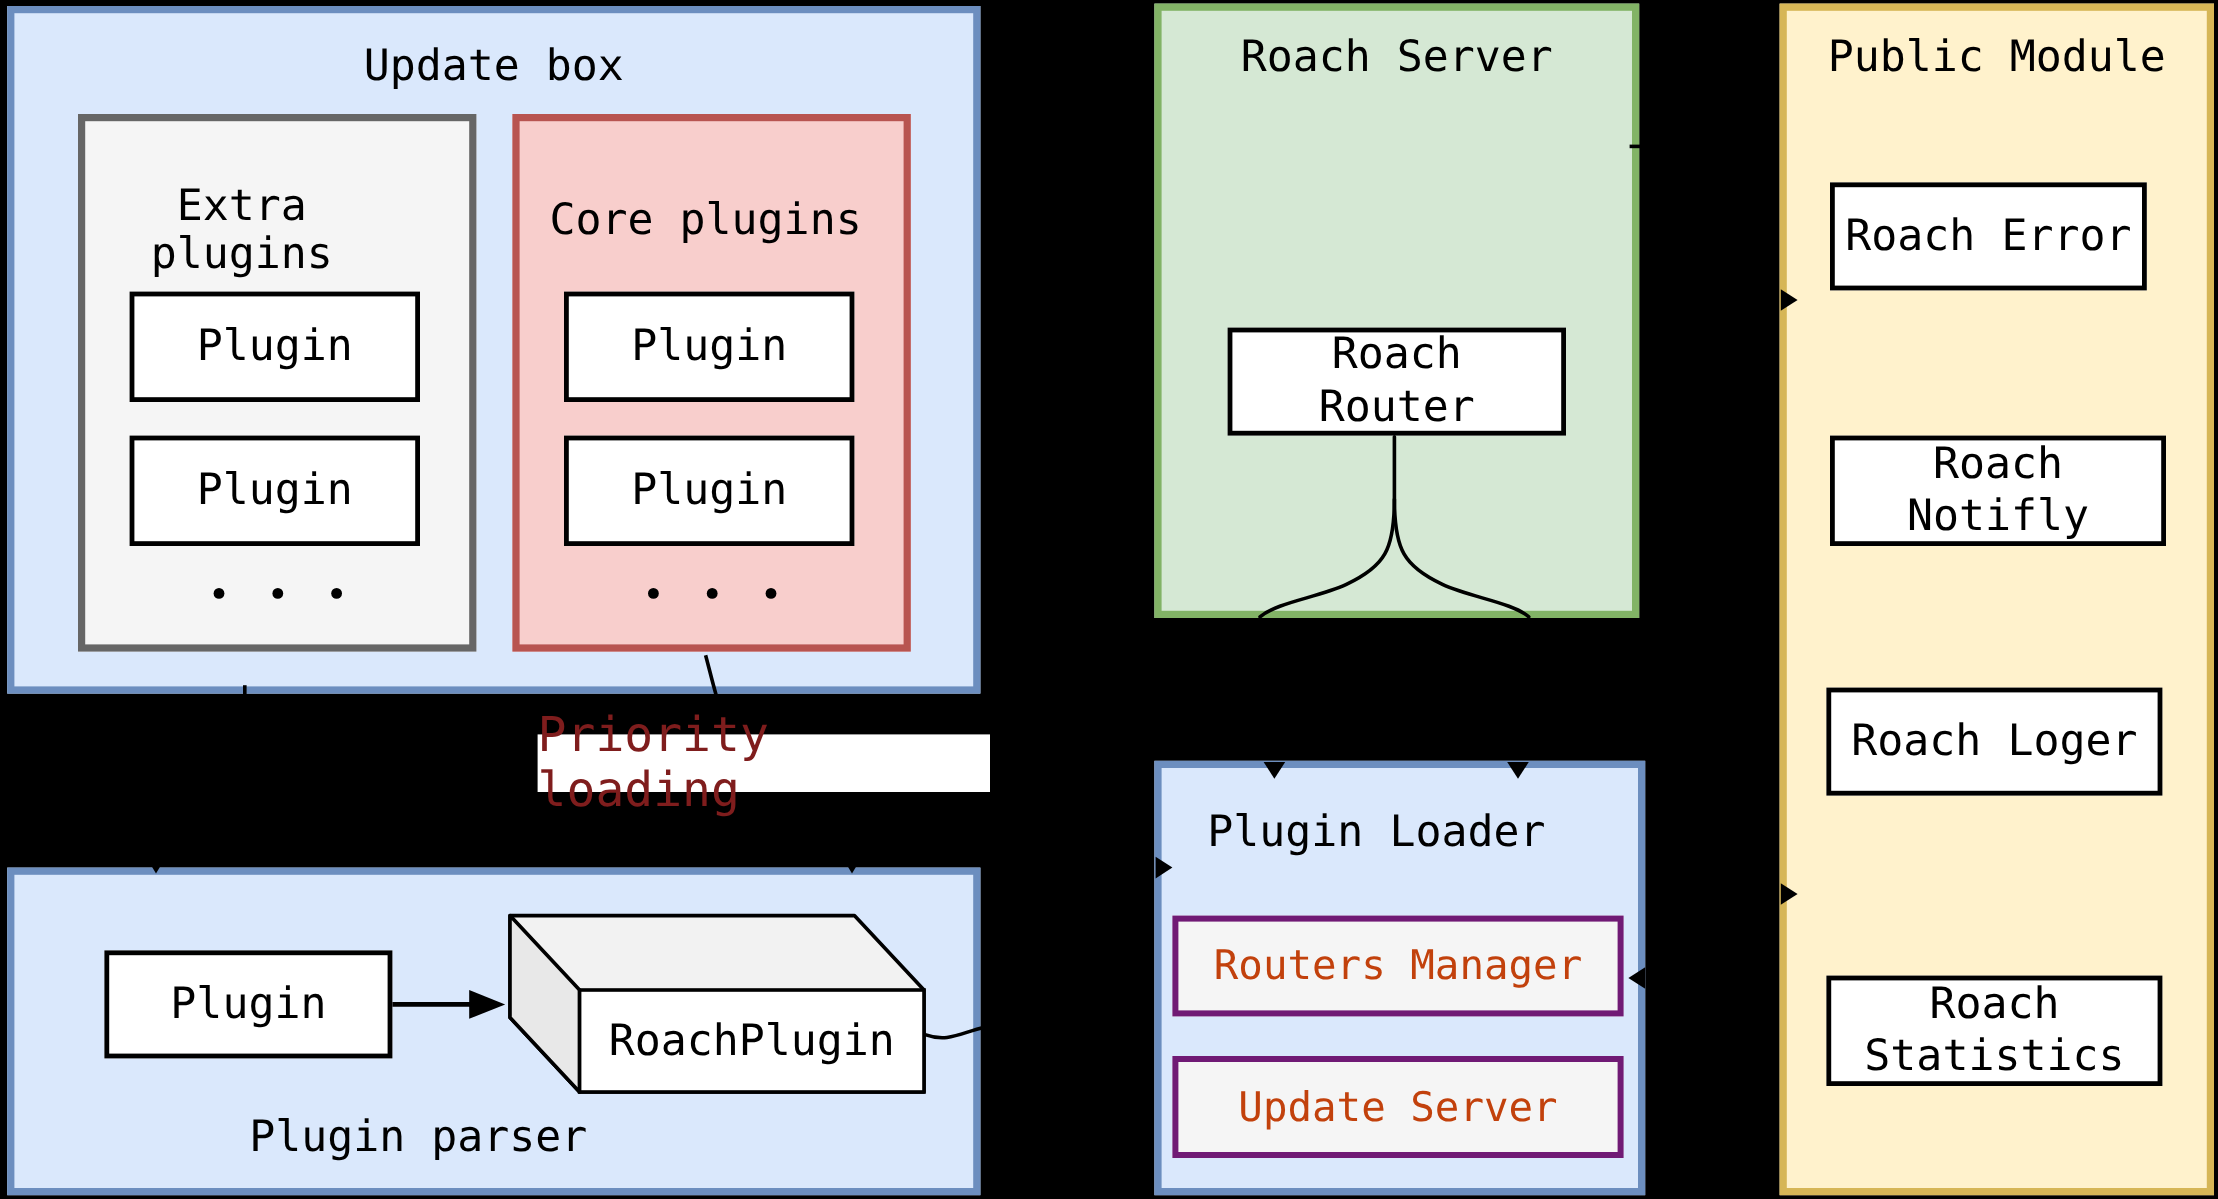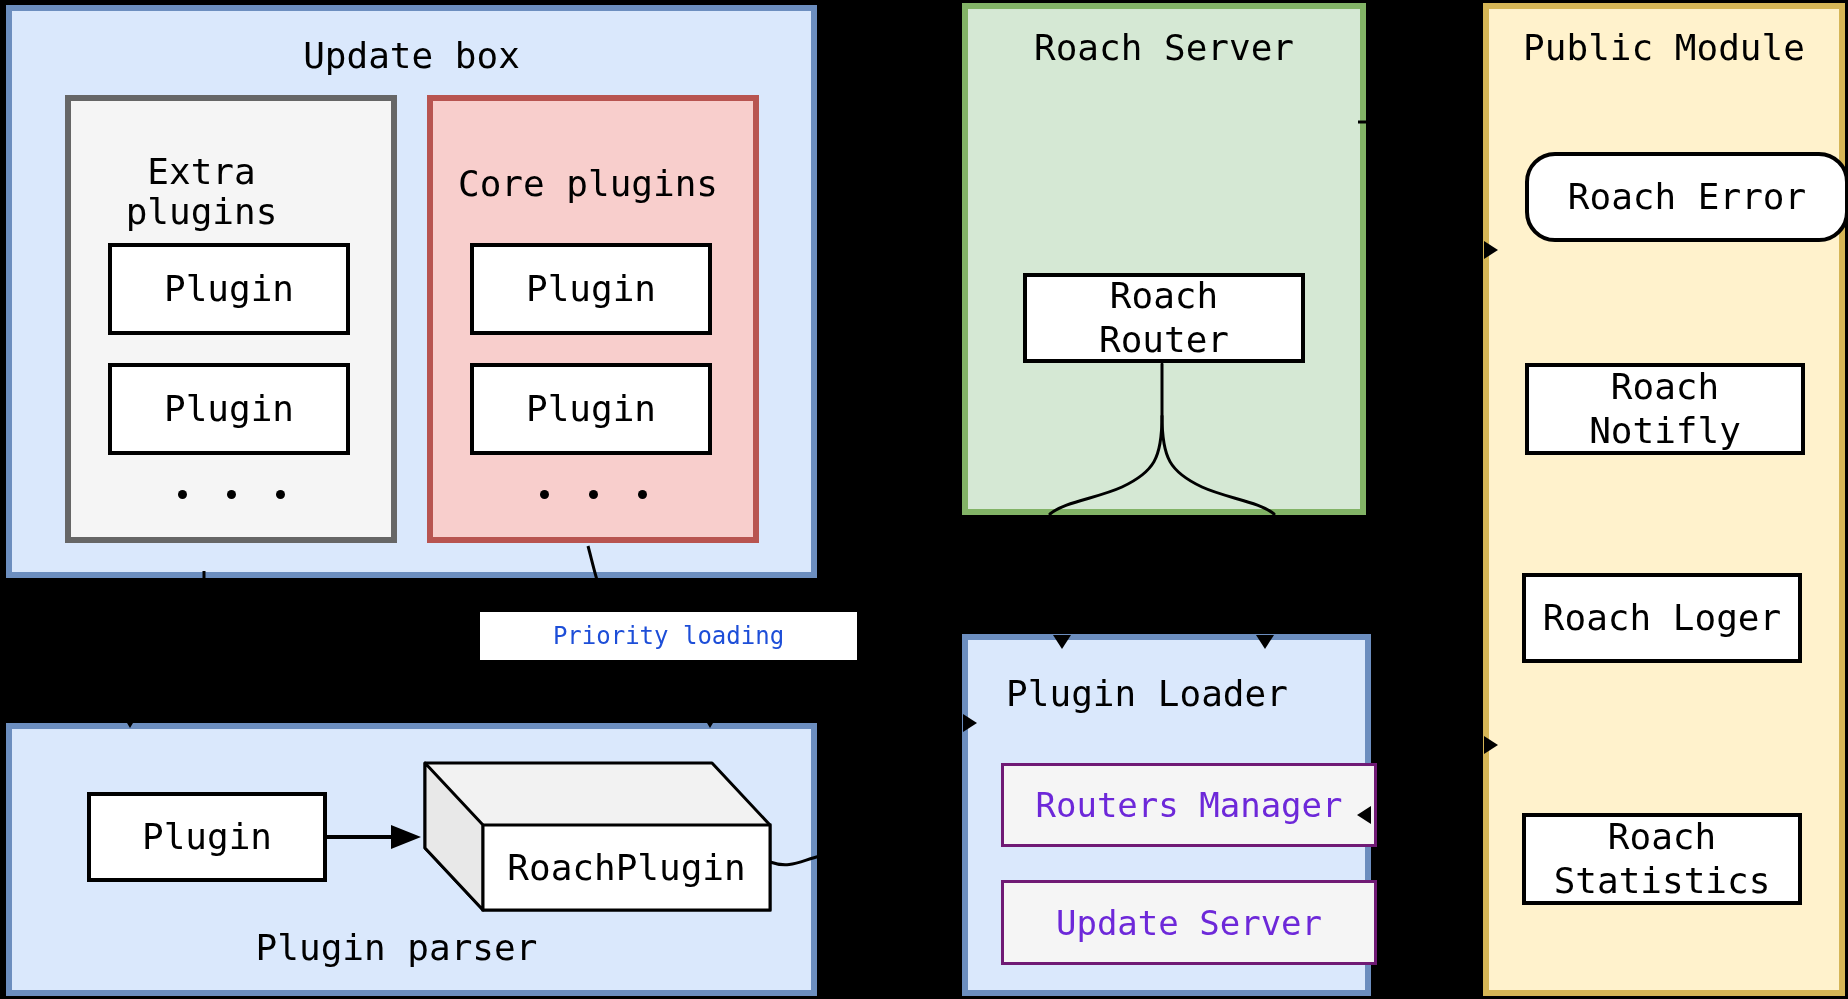--- a/index.html
+++ b/index.html
@@ -15,32 +15,31 @@
   .c-red{background:#f8cecc;border-color:#b85450;}
   .c-yellow{background:#fff2cc;border-color:#d6b656;}
   .c-gray{background:#f5f5f5;border-color:#666666;}
   
   .node{
     background:#fff;border:4px solid #000;
     display:flex;align-items:center;justify-content:center;
     font-size:36px;line-height:44px;text-align:center;
   }
   .node-gray{
-    background:#f5f5f5;border:3px solid #701a75;color:#6d28d9;
+    background:#f5f5f5;border:5px solid #701a75;color:#c2410c;
     display:flex;align-items:center;justify-content:center;
-    font-size:34px;text-align:center;margin-left:24px;
+    font-size:34px;text-align:center;
   }
   .two-line{white-space:pre-line;}
   .title{
     position:absolute;text-align:center;font-size:36px;line-height:40px;
   }
   .conn-label{
-    background:#ffffff;color:#1d4ed8;display:flex;align-items:center;justify-content:center;
-    font-size:24px;
-    margin-left:32px;
+    background:#ffffff;color:#7f1d1d;display:flex;align-items:center;justify-content:center;
+    font-size:40px;
   }
   .dots{display:flex;gap:40px;justify-content:center;align-items:center;}
   .dot{width:9px;height:9px;border-radius:50%;background:#000;}
   svg{position:absolute;left:0;top:0;}
 </style>
 </head>
 <body>
 
 <div class="canvas">
 
@@ -67,31 +66,31 @@
     <span class="dot"></span>
   </div>
 
   <div class="abs container c-green" style="left:962px;top:3px;width:404px;height:512px;"></div>
   <div class="title" style="left:962px;top:28px;width:404px;">Roach Server</div>
   <div class="abs node two-line" style="left:1023px;top:273px;width:282px;height:90px;">Roach
 Router</div>
 
   <div class="abs container c-yellow" style="left:1483px;top:3px;width:362px;height:993px;"></div>
   <div class="title" style="left:1483px;top:28px;width:362px;">Public Module</div>
-  <div class="abs node" style="left:1525px;top:152px;width:324px;height:90px;border-radius:30px;">Roach Error</div>
+  <div class="abs node" style="left:1525px;top:152px;width:264px;height:90px;">Roach Error</div>
   <div class="abs node two-line" style="left:1525px;top:363px;width:280px;height:92px;">Roach
 Notifly</div>
   <div class="abs node" style="left:1522px;top:573px;width:280px;height:90px;">Roach Loger</div>
   <div class="abs node two-line" style="left:1522px;top:813px;width:280px;height:92px;">Roach
 Statistics</div>
 
   <div class="abs conn-label" style="left:448px;top:612px;width:377px;height:48px;">Priority loading</div>
 
   <div class="abs container c-blue" style="left:6px;top:723px;width:811px;height:273px;"></div>
-  <div class="title" style="left:6px;top:928px;width:685px;padding-left:48px;">Plugin parser</div>
+  <div class="title" style="left:6px;top:928px;width:685px;">Plugin parser</div>
   <div class="abs node" style="left:87px;top:792px;width:240px;height:90px;">Plugin</div>
 
   <div class="abs container c-blue" style="left:962px;top:634px;width:409px;height:362px;"></div>
   <div class="title" style="left:962px;top:674px;width:370px;">Plugin Loader</div>
   <div class="abs node-gray" style="left:977px;top:763px;width:376px;height:84px;">Routers Manager</div>
   <div class="abs node-gray" style="left:977px;top:880px;width:376px;height:85px;">Update Server</div>
 
   <svg width="1848" height="999" viewBox="0 0 1848 999">
 
     <path d="M588,546 C591,557 593,566 597,580" stroke="#000" stroke-width="3" fill="none"></path>

